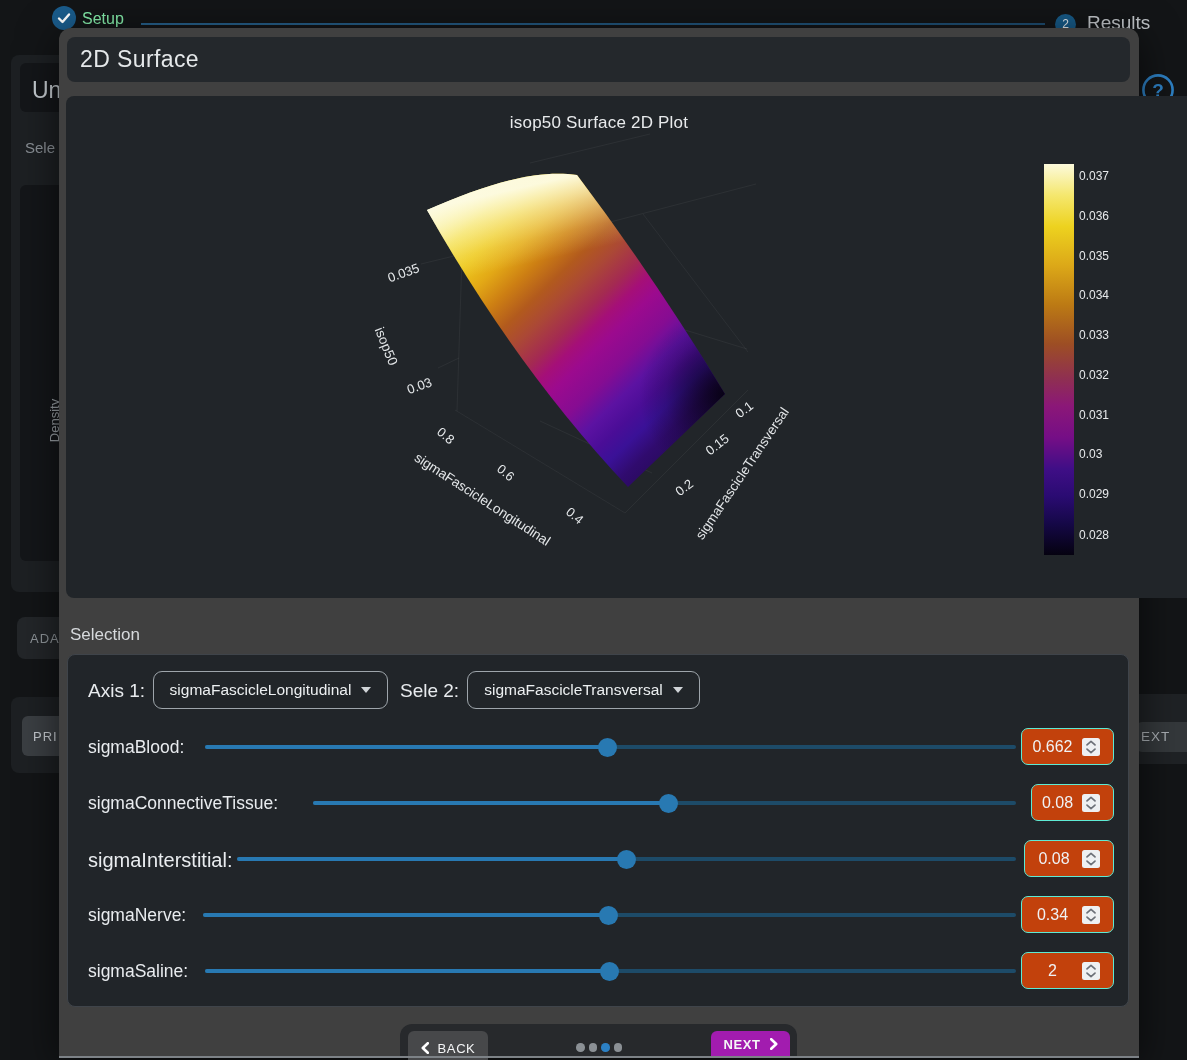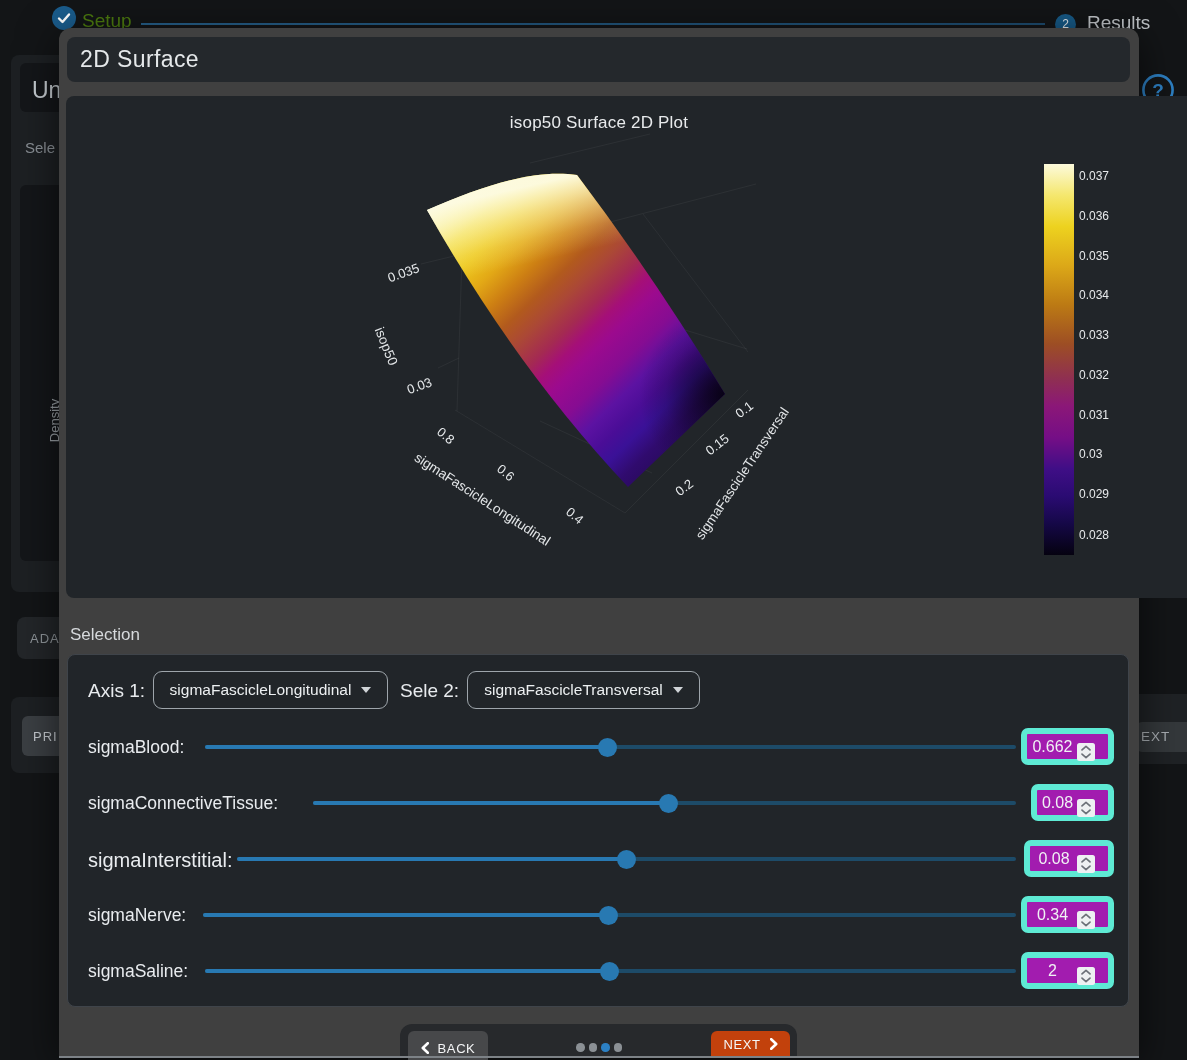--- a/index.html
+++ b/index.html
@@ -9,21 +9,21 @@
 </style>
 </head>
 <body>
 <div class="abs" style="left:0;top:0;width:1187px;height:1060px;background:#131517;">
 
   <div class="abs" style="left:52px;top:6px;width:24px;height:24px;border-radius:50%;background:#1a5c8c;">
     <svg width="24" height="24" viewBox="0 0 24 24">
         <path d="M7 12.5 L10.5 16 L17 8.5" stroke="#ffffff" stroke-width="2.4" fill="none" stroke-linecap="round" stroke-linejoin="round"></path>
       </svg>
   </div>
-  <div class="abs" style="left:82px;top:10px;font-size:19px;color:#4d7c0f;">Setup</div>
+  <div class="abs" style="left:82px;top:10px;font-size:16px;color:#86efac;">Setup</div>
   <div class="abs" style="left:141px;top:23px;width:904px;height:1.8px;background:linear-gradient(to right,#27618c,#1e4d71);"></div>
   <div class="abs" style="left:1055px;top:14px;width:21px;height:21px;border-radius:50%;background:#175a87;color:#e8ecef;font-size:12px;text-align:center;line-height:21px;">2</div>
   <div class="abs" style="left:1087px;top:12px;font-size:19px;color:#c3c7cb;">Results</div>
 
   <div class="abs" style="left:11px;top:55px;width:48px;height:537px;background:#1d2023;border-radius:8px 0 0 8px;"></div>
   <div class="abs" style="left:20px;top:63px;width:39px;height:49px;background:#141619;border-radius:6px 0 0 6px;"></div>
   <div class="abs" style="left:32px;top:77px;font-size:23px;color:#c6ccd1;">Un</div>
   <div class="abs" style="left:25px;top:139px;font-size:15px;color:#8a9096;">Sele</div>
   <div class="abs" style="left:20px;top:185px;width:39px;height:376px;background:#141619;border-radius:6px 0 0 6px;"></div>
   <div class="abs" style="left:-96px;top:413px;width:300px;height:15px;font-size:13px;color:#9aa0a5;text-align:center;transform:rotate(-90deg);white-space:nowrap;">Density</div>
@@ -240,31 +240,31 @@
       </svg>
     </div>
 
   <div class="abs" style="left:400px;top:1024px;width:397px;height:32px;background:#27292c;border-radius:12px 12px 0 0;"></div>
   <div class="abs" style="left:408px;top:1031px;width:80px;height:34px;background:#47484a;border-radius:6px 6px 0 0;color:#f5f6f7;font-size:13px;letter-spacing:0.6px;display:flex;align-items:center;justify-content:center;gap:9px;">
     <svg width="8" height="12" viewBox="0 0 8 12">
         <path d="M6.8 1.2 L1.8 6 L6.8 10.8" stroke="#fff" stroke-width="2.6" fill="none" stroke-linecap="round" stroke-linejoin="round"></path>
       </svg>
     <span style="margin-top:1px;">BACK</span>
   </div>
-  <div class="abs" style="left:711px;top:1031px;width:79px;height:26px;background:#c2410c;border-radius:6px 6px 0 0;color:#f5f6f7;font-size:13px;letter-spacing:0.6px;display:flex;align-items:center;justify-content:center;gap:9px;">
+  <div class="abs" style="left:711px;top:1031px;width:79px;height:26px;background:#a21caf;border-radius:6px 6px 0 0;color:#f5f6f7;font-size:13px;letter-spacing:0.6px;display:flex;align-items:center;justify-content:center;gap:9px;font-weight:bold;">
     <span style="margin-top:1px;">NEXT</span>
     <svg width="8" height="12" viewBox="0 0 8 12">
         <path d="M1.2 1.2 L6.2 6 L1.2 10.8" stroke="#fff" stroke-width="2.6" fill="none" stroke-linecap="round" stroke-linejoin="round"></path>
       </svg>
   </div>
   <div class="abs" style="left:576px;top:1043px;width:8.5px;height:8.5px;border-radius:50%;background:#8b9095;"></div>
   <div class="abs" style="left:588.5px;top:1043px;width:8.5px;height:8.5px;border-radius:50%;background:#8b9095;"></div>
   <div class="abs" style="left:601px;top:1043px;width:8.5px;height:8.5px;border-radius:50%;background:#2c80c4;"></div>
   <div class="abs" style="left:613.5px;top:1043px;width:8.5px;height:8.5px;border-radius:50%;background:#8b9095;"></div>
 
   <div class="abs" style="left:59px;top:1056px;width:1080px;height:2px;background:#7d8287;"></div>
 
 </div>
 <style>
-  .numbox { height:37px; background:#a21caf; border:6px solid #5eead4; border-radius:7px;text-align:right; }
+  .numbox { height:37px; background:#c2410c; border:1px solid #5eead4; border-radius:7px;text-align:right; }
   .numbox span { position:absolute; left:4px; right:34px; top:0; bottom:0; display:flex; align-items:center; justify-content:center; font-size:16px; color:#f0f2f4; }
   .numbox .spin { position:absolute; right:13px; top:8.5px; }
 </style>
 
 </body></html>

